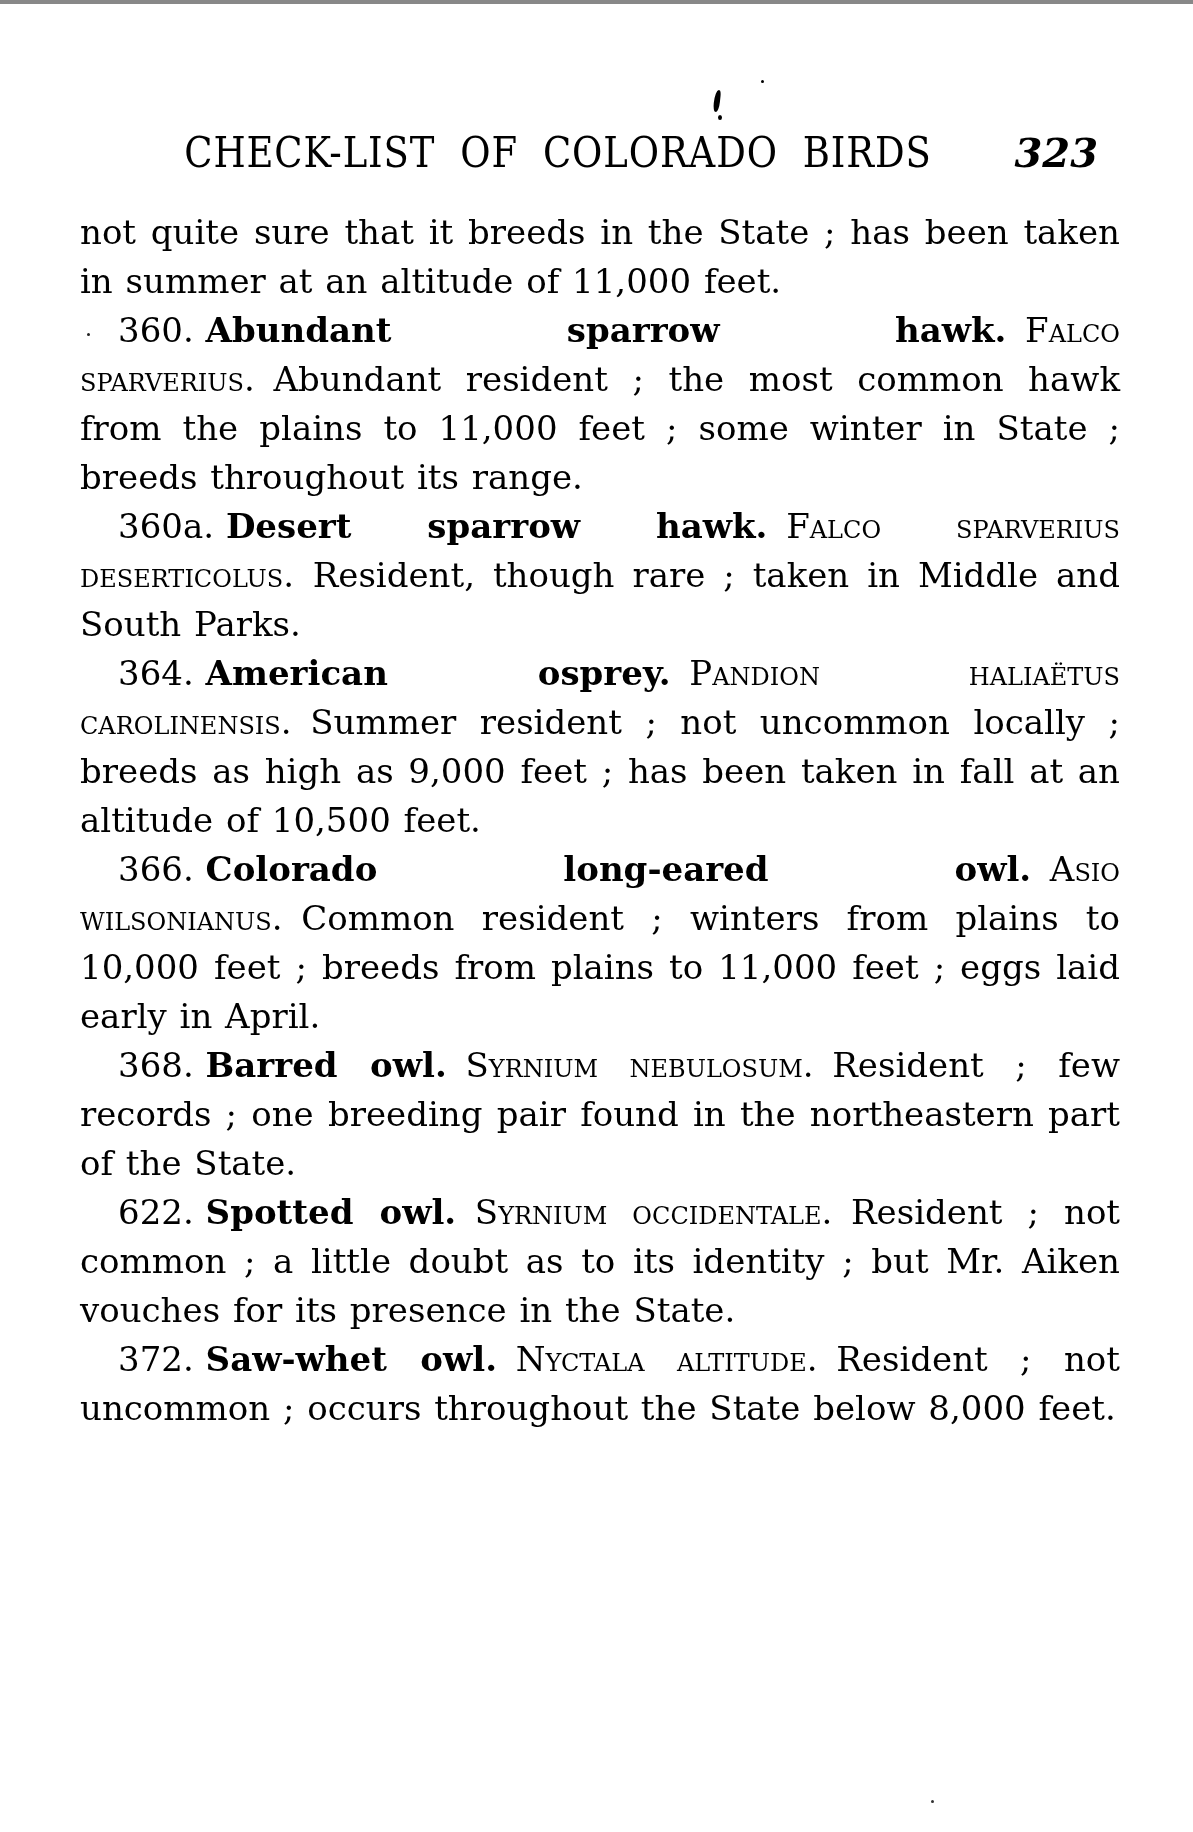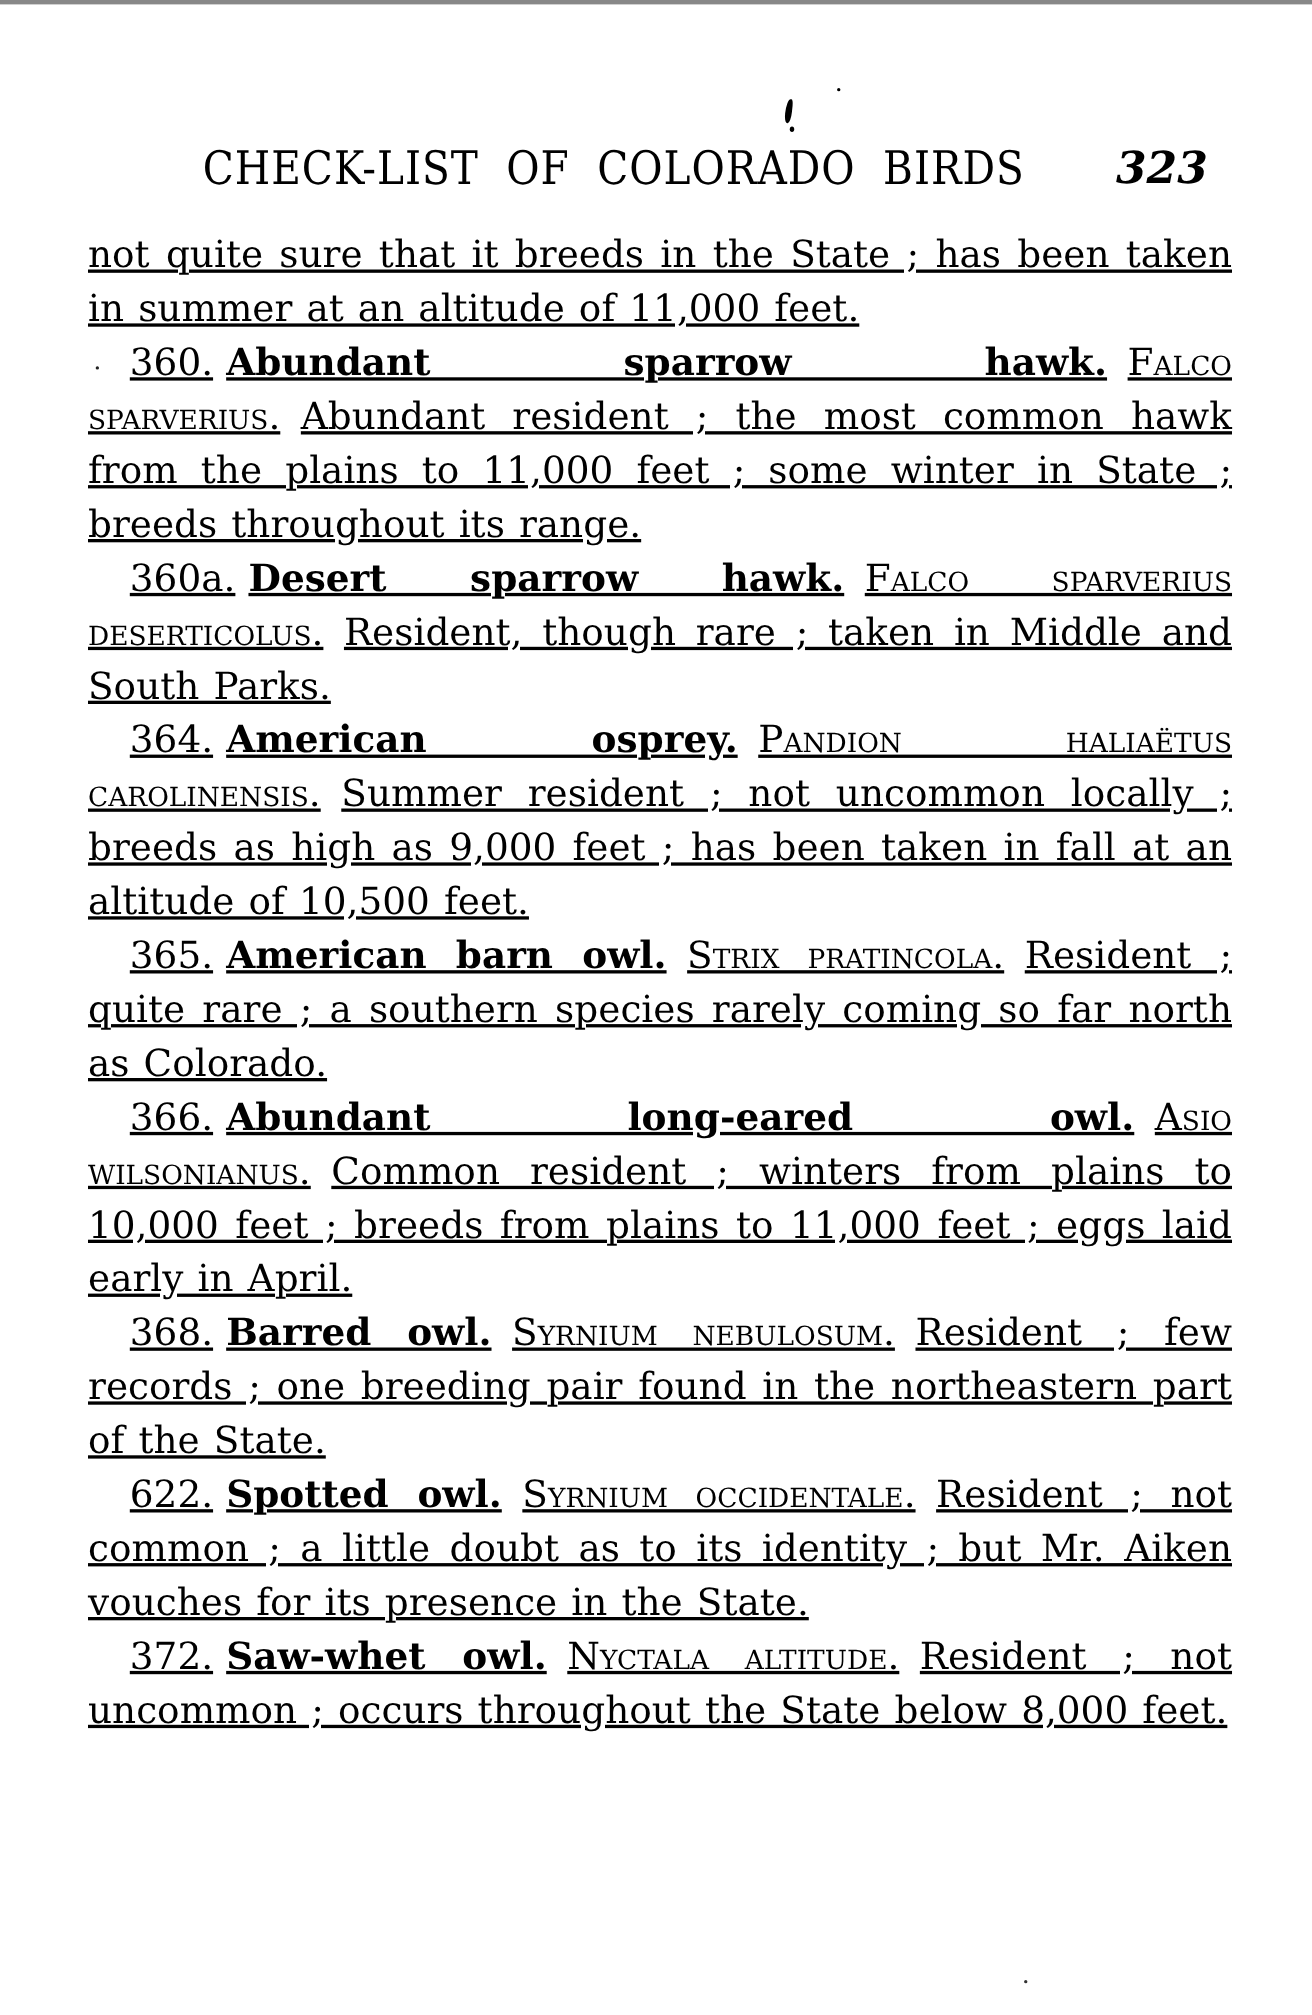--- a/index.html
+++ b/index.html
@@ -41,21 +41,21 @@
     font-weight:bold;
   }
   
   .text-block{
     margin:26px 73px 0 80px;
     font-size:34px;
     line-height:49px;
     text-align:justify;
     word-spacing:2px;
   }
-  .para{margin:0;padding:0;text-decoration:underline;}
+  .para{margin:0;padding:0;}
   .entry{text-indent:38px;}
   .num{margin-right:0.35em;}
   .cname{font-weight:bold;margin-right:0.55em;}
   .sci{font-variant:small-caps;margin-right:0.55em;}
   
   .blot{
     position:absolute;left:714px;top:86px;
     width:6px;height:22px;background:#000;
     border-radius:70% 30% 55% 45%;
     transform:rotate(6deg);
@@ -93,26 +93,23 @@
     </p>
 
     <p class="para entry">
       <span class="num">360a.</span><span class="cname">Desert sparrow hawk.</span><span class="sci">Falco sparverius deserticolus.</span><span class="desc">Resident, though rare ; taken in Middle and South Parks.</span>
     </p>
 
     <p class="para entry">
       <span class="num">364.</span><span class="cname">American osprey.</span><span class="sci">Pandion haliaëtus carolinensis.</span><span class="desc">Summer resident ; not uncommon locally ; breeds as high as 9,000 feet ; has been taken in fall at an altitude of 10,500 feet.</span>
     </p>
 
-    <p class="para entry">
-      <span class="num">365.</span><span class="cname">American barn owl.</span><span class="sci">Strix pratincola.</span><span class="desc">Resident ; quite rare ; a southern species rarely coming so far north as Colorado.</span>
-    </p>
 
     <p class="para entry">
-      <span class="num">366.</span><span class="cname">Abundant long-eared owl.</span><span class="sci">Asio wilsonianus.</span><span class="desc">Common resident ; winters from plains to 10,000 feet ; breeds from plains to 11,000 feet ; eggs laid early in April.</span>
+      <span class="num">366.</span><span class="cname">Colorado long-eared owl.</span><span class="sci">Asio wilsonianus.</span><span class="desc">Common resident ; winters from plains to 10,000 feet ; breeds from plains to 11,000 feet ; eggs laid early in April.</span>
     </p>
 
 
     <p class="para entry">
       <span class="num">368.</span><span class="cname">Barred owl.</span><span class="sci">Syrnium nebulosum.</span><span class="desc">Resident ; few records ; one breeding pair found in the northeastern part of the State.</span>
     </p>
 
     <p class="para entry">
       <span class="num">622.</span><span class="cname">Spotted owl.</span><span class="sci">Syrnium occidentale.</span><span class="desc">Resident ; not common ; a little doubt as to its identity ; but Mr. Aiken vouches for its presence in the State.</span>
     </p>

